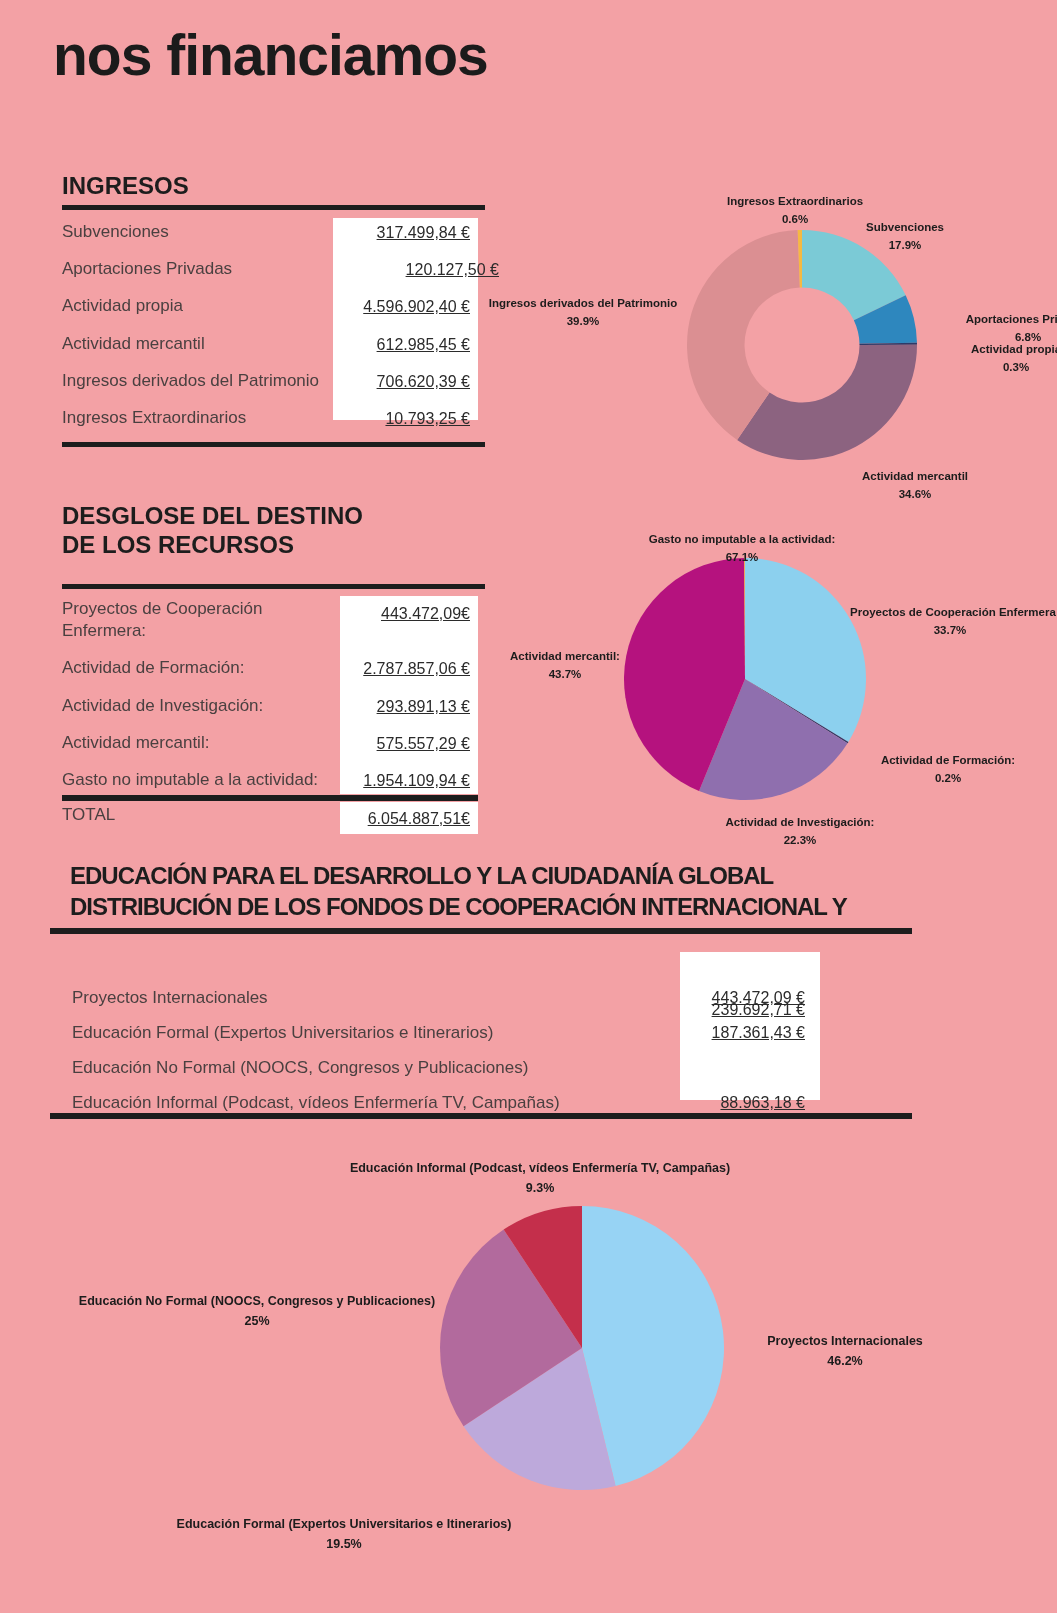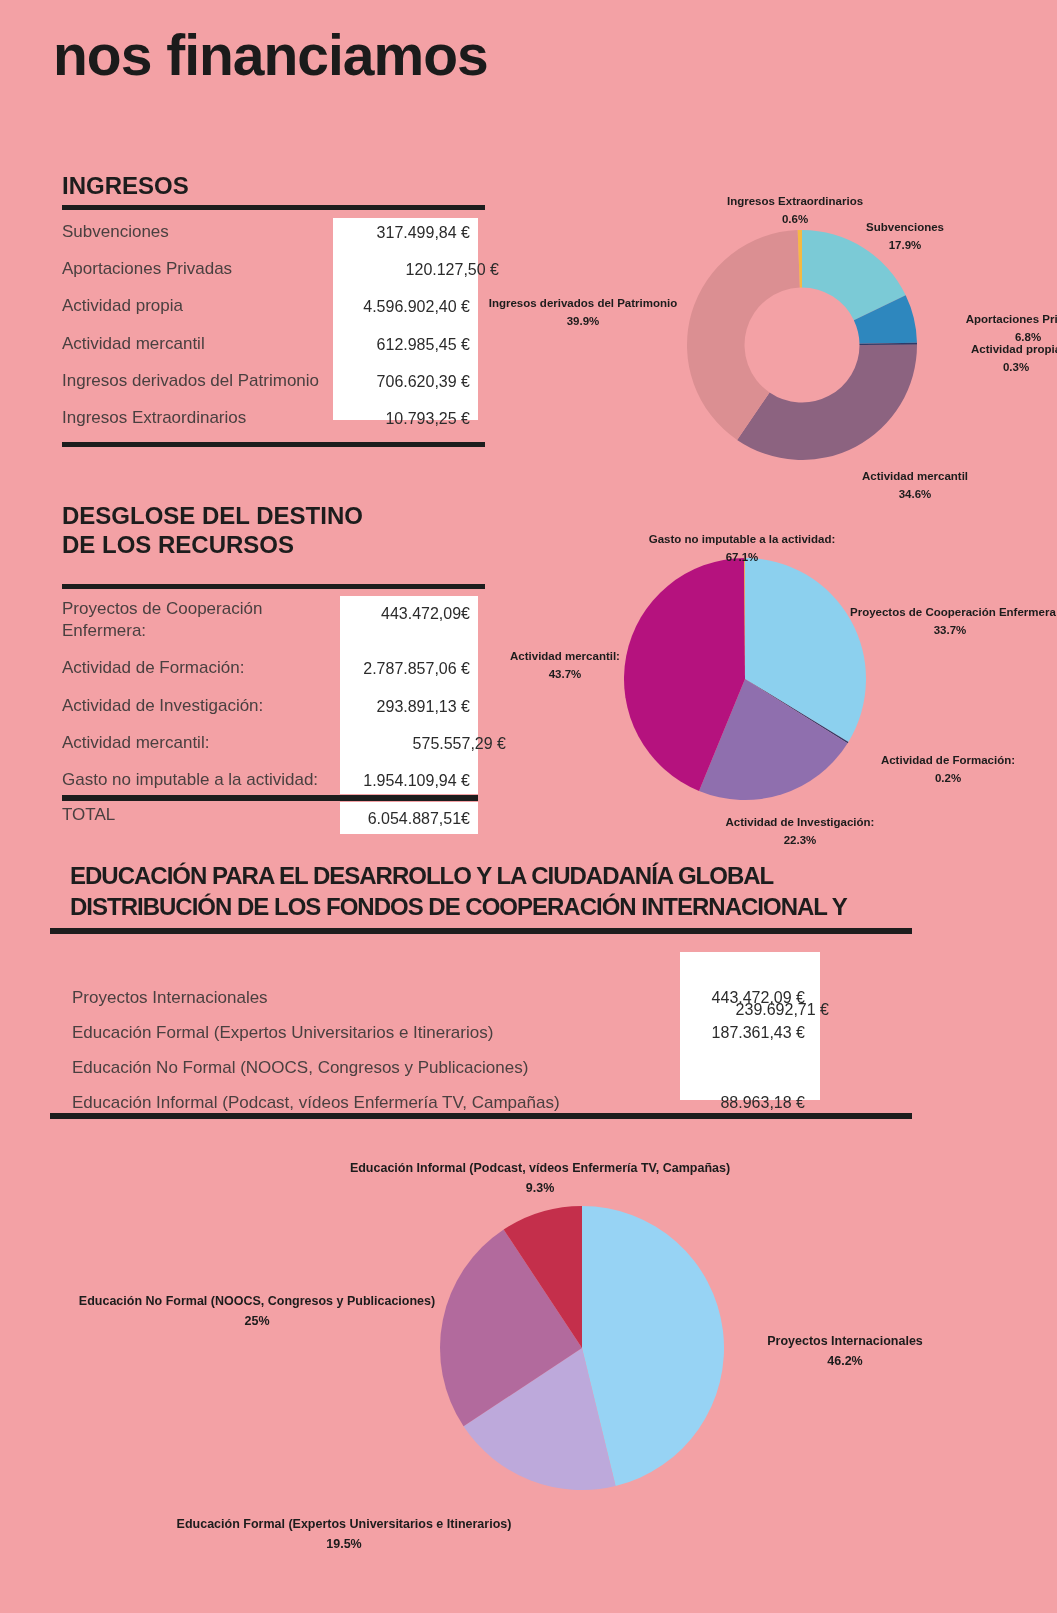--- a/index.html
+++ b/index.html
@@ -15,21 +15,21 @@
     font-size:57px;font-weight:700;letter-spacing:-1px;
     line-height:1.04;color:#1b1b1b;
   }
   .sec-h{position:absolute;font-weight:700;color:#1d1d1d;letter-spacing:0;}
   .h-ingresos{left:62px;top:172px;font-size:24px;}
   .h-desglose{left:62px;top:501px;font-size:24px;line-height:1.22;}
   .h-distrib{left:70px;top:861px;font-size:24px;line-height:1.28;letter-spacing:-1px;}
   .rule{position:absolute;background:#1d1d1d;height:5px;}
   .whitebox{position:absolute;background:#ffffff;}
   .row-label{position:absolute;font-size:17px;color:#4a4040;}
-  .row-value{position:absolute;font-size:16px;color:#2b2b2b;text-align:right;}
+  .row-value{position:absolute;font-size:16px;color:#2b2b2b;text-align:right;text-decoration:underline;}
   .clabel{position:absolute;text-align:center;font-weight:700;color:#1c1c1c;}
   .clabel div{white-space:nowrap;}
   .cl-11{font-size:11.5px;line-height:1.55;}
   .cl-12{font-size:12.5px;line-height:1.6;}
   svg.chart{position:absolute;display:block;}
 </style>
 </head>
 <body>
 
 <div class="page-title">
@@ -101,21 +101,21 @@
 
 <div class="row-label" style="left:62px;top:598px;width:270px;line-height:1.3;">Proyectos de Cooperación Enfermera:</div>
 <div class="row-label" style="left:62px;top:658px;">Actividad de Formación:</div>
 <div class="row-label" style="left:62px;top:696px;">Actividad de Investigación:</div>
 <div class="row-label" style="left:62px;top:733px;">Actividad mercantil:</div>
 <div class="row-label" style="left:62px;top:770px;">Gasto no imputable a la actividad:</div>
 
 <div class="row-value" style="left:340px;top:605px;width:130px;">443.472,09€</div>
 <div class="row-value" style="left:340px;top:660px;width:130px;">2.787.857,06 €</div>
 <div class="row-value" style="left:340px;top:698px;width:130px;">293.891,13 €</div>
-<div class="row-value" style="left:340px;top:735px;width:130px;padding-left:36px;">575.557,29 €</div>
+<div class="row-value" style="left:340px;top:735px;width:130px;">575.557,29 €</div>
 <div class="row-value" style="left:340px;top:772px;width:130px;">1.954.109,94 €</div>
 
 <div class="rule" style="left:62px;top:795px;width:416px;height:6px;"></div>
 <div class="whitebox" style="left:340px;top:802px;width:138px;height:32px;"></div>
 <div class="row-label" style="left:62px;top:805px;">TOTAL</div>
 <div class="row-value" style="left:340px;top:810px;width:130px;">6.054.887,51€</div>
 
 <svg class="chart" viewBox="0 0 200 200" style="left:624px;top:558px;width:242px;height:242px;">
     <path d="M 100 100 L 100 0 A 100 100 0 0 1 185.4277431699295 151.98173426207097 Z" fill="#8CD0EE"></path>
     <path d="M 100 100 L 185.4277431699295 151.98173426207097 A 100 100 0 0 1 184.76779360850833 153.05111843067343 Z" fill="#2D3A68"></path>
@@ -153,21 +153,21 @@
 
 <div class="whitebox" style="left:680px;top:952px;width:140px;height:148px;"></div>
 
 <div class="row-label" style="left:72px;top:988px;">Proyectos Internacionales</div>
 <div class="row-label" style="left:72px;top:1023px;">Educación Formal (Expertos Universitarios e Itinerarios)</div>
 <div class="row-label" style="left:72px;top:1058px;">Educación No Formal (NOOCS, Congresos y Publicaciones)</div>
 <div class="row-label" style="left:72px;top:1093px;">Educación Informal (Podcast, vídeos Enfermería TV, Campañas)</div>
 
 <div class="row-value" style="left:680px;top:989px;width:125px;">443.472,09 €</div>
 <div class="row-value" style="left:680px;top:1024px;width:125px;">187.361,43 €</div>
-<div class="row-value" style="left:680px;top:1001px;width:125px;padding-left:24px;">239.692,71 €</div>
+<div class="row-value" style="left:680px;top:1001px;width:125px;">239.692,71 €</div>
 <div class="row-value" style="left:680px;top:1094px;width:125px;">88.963,18 €</div>
 
 <div class="rule" style="left:50px;top:1113px;width:862px;height:6px;"></div>
 
 <svg class="chart" viewBox="0 0 200 200" style="left:440px;top:1206px;width:284px;height:284px;">
     <path d="M 100 100 L 100 0 A 100 100 0 0 1 123.64989970237247 197.1631732914674 Z" fill="#97D3F4"></path>
     <path d="M 100 100 L 123.64989970237247 197.1631732914674 A 100 100 0 0 1 16.592156638682894 155.16458706284305 Z" fill="#BDA9DB"></path>
     <path d="M 100 100 L 16.592156638682894 155.16458706284305 A 100 100 0 0 1 44.835412937156946 16.592156638682894 Z" fill="#B26A9D"></path>
     <path d="M 100 100 L 44.835412937156946 16.592156638682894 A 100 100 0 0 1 99.99999999999997 0 Z" fill="#C42F4B"></path>
   </svg>

